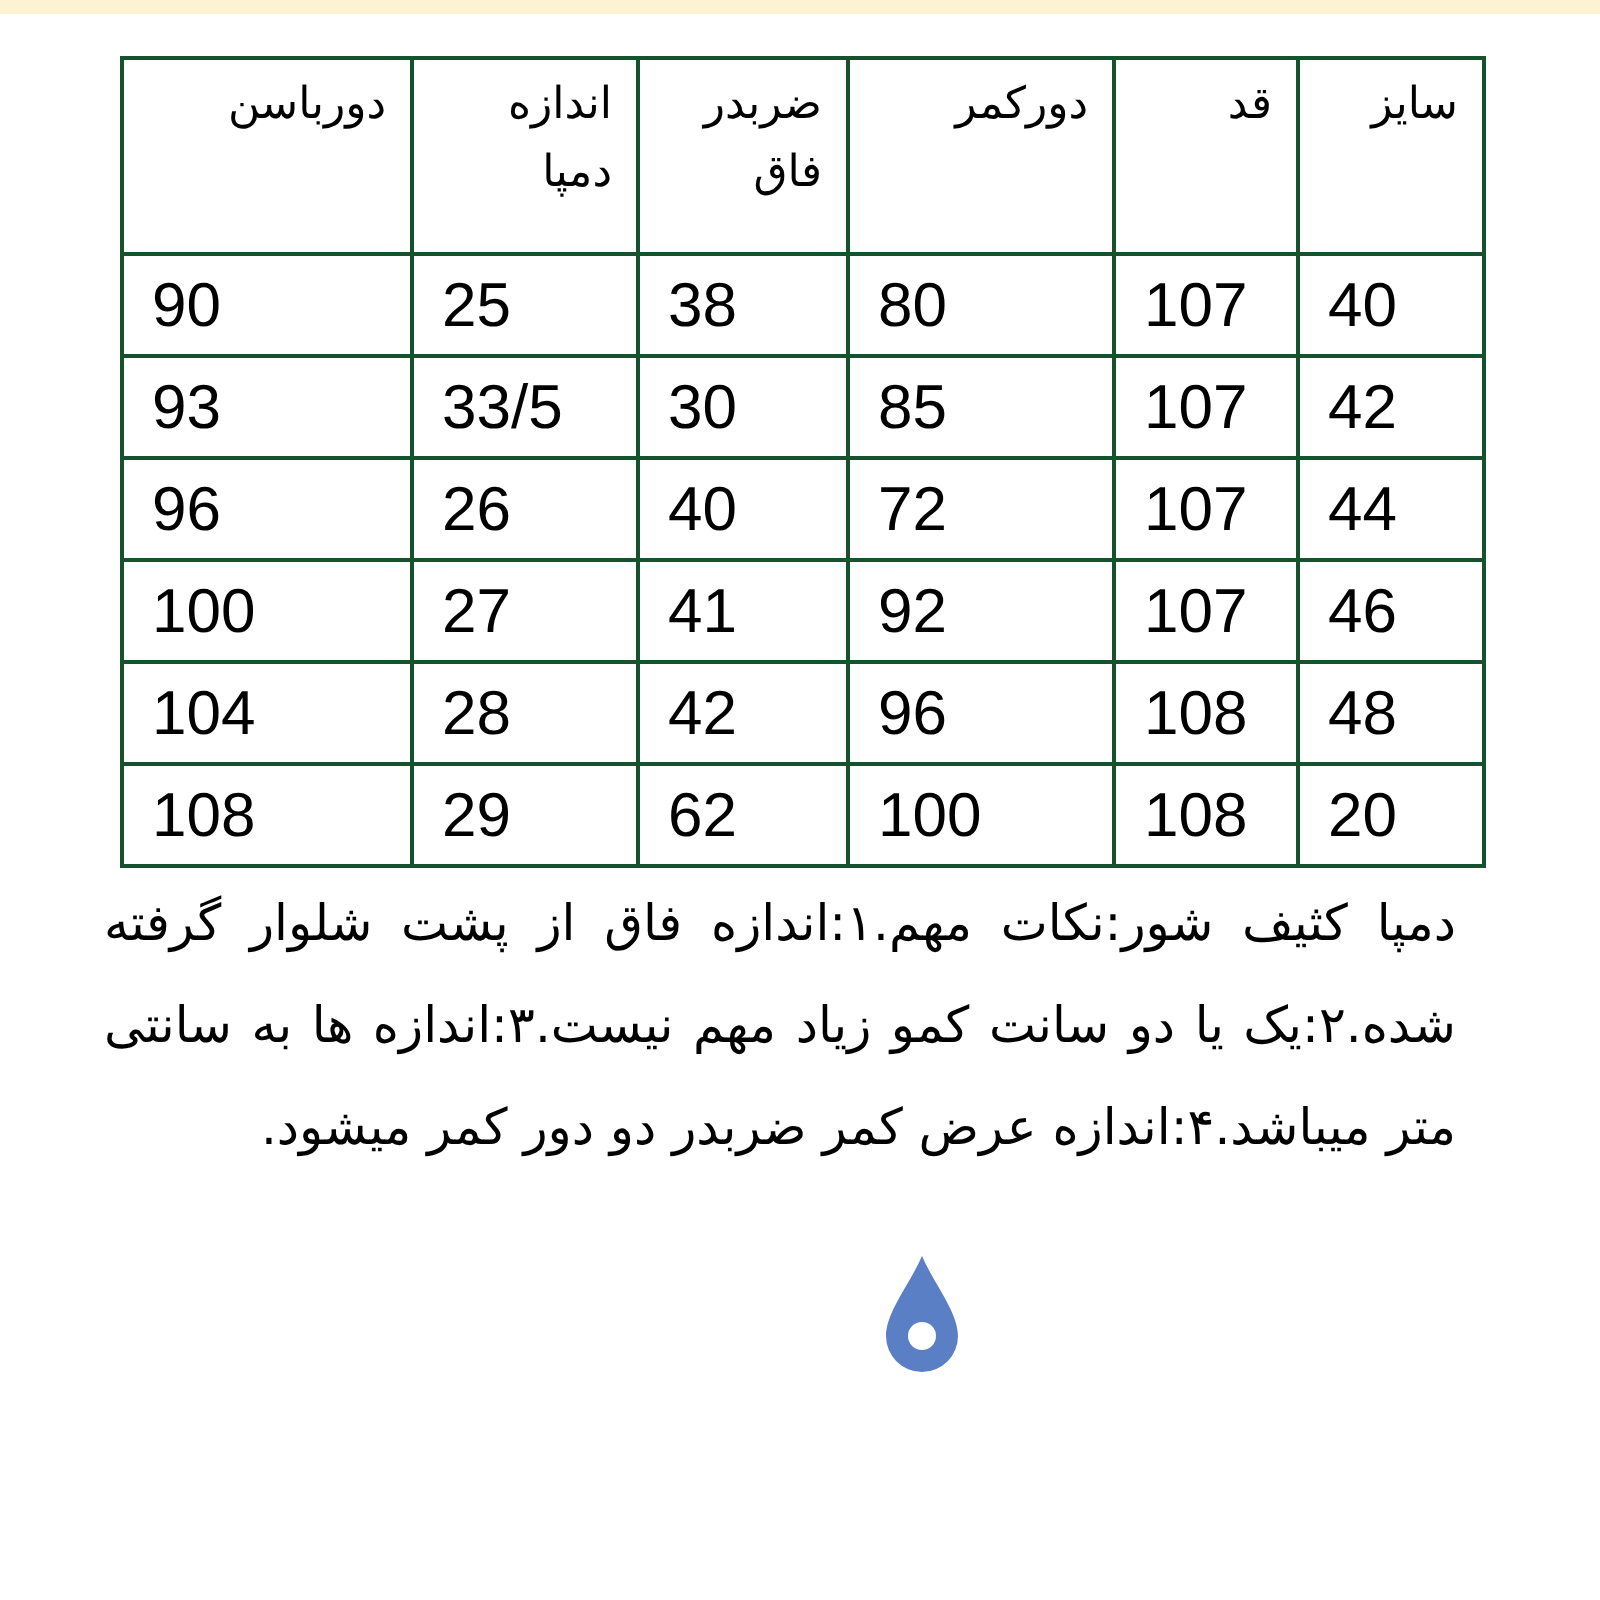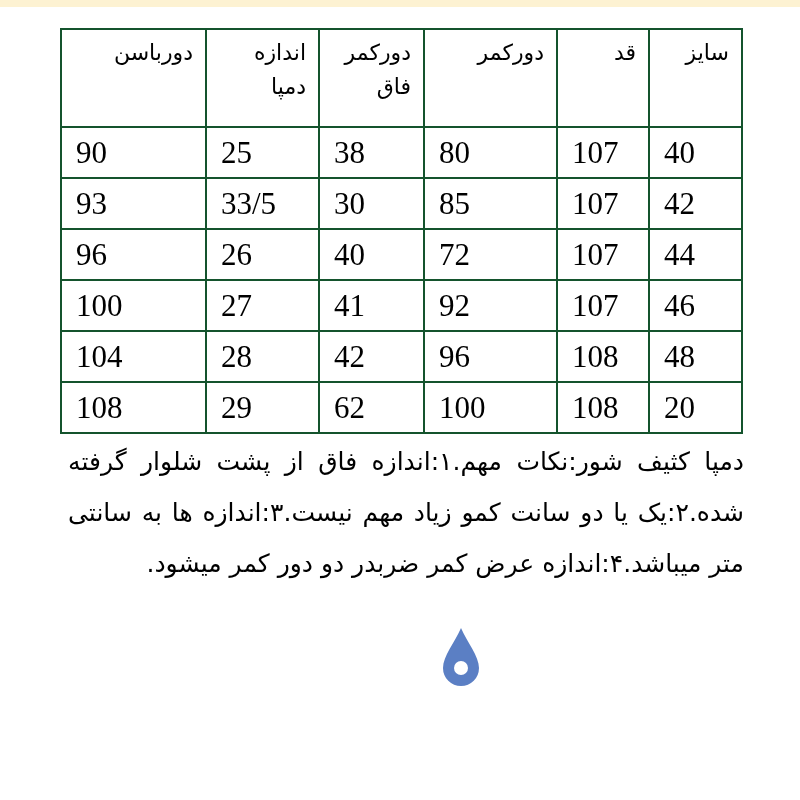--- a/index.html
+++ b/index.html
@@ -31,31 +31,31 @@
       vertical-align: top !important;
       direction: rtl;
       text-align: right;
       font-family: "DejaVu Sans", sans-serif;
       font-size: 22px;
       line-height: 34px;
       padding: 6px 12px 0 8px !important;
     }
     .row td {
       height: 49px;
-      font-family: Liberation Serif, serif;
+      font-family: Liberation Sans, sans-serif;
       font-size: 31px;
       text-align: left;
       padding-left: 14px !important;
     }
     .notes {
       position: absolute; left: 52px; top: 436px; width: 676px;
       direction: rtl; text-align: justify;
       text-align-last: right;
       font-family: "DejaVu Sans", sans-serif;
-      font-size: 25px; line-height: 51px; margin-left: 16px;
+      font-size: 25px; line-height: 51px;
     }
     .drop {
       position: absolute; left: 443px; top: 628px; width: 36px; height: 58px;
     }
   </style>
 </head>
 <body>
 
 <div class="top-bar"></div>
 
@@ -65,21 +65,21 @@
       <col style="width:113px">
       <col style="width:105px">
     <col style="width:133px">
       <col style="width:92px">
       <col style="width:93px">
   </colgroup>
   <tbody>
       <tr class="hdr">
     <td>دورباسن</td>
     <td>اندازه دمپا</td>
-    <td>دورکمر فاق</td>
+    <td>ضربدر فاق</td>
     <td>دورکمر</td>
     <td>قد</td>
     <td>سایز</td>
   </tr>
   <tr class="row">
     <td>90</td>
     <td>25</td>
     <td>38</td>
     <td>80</td>
     <td>107</td>

